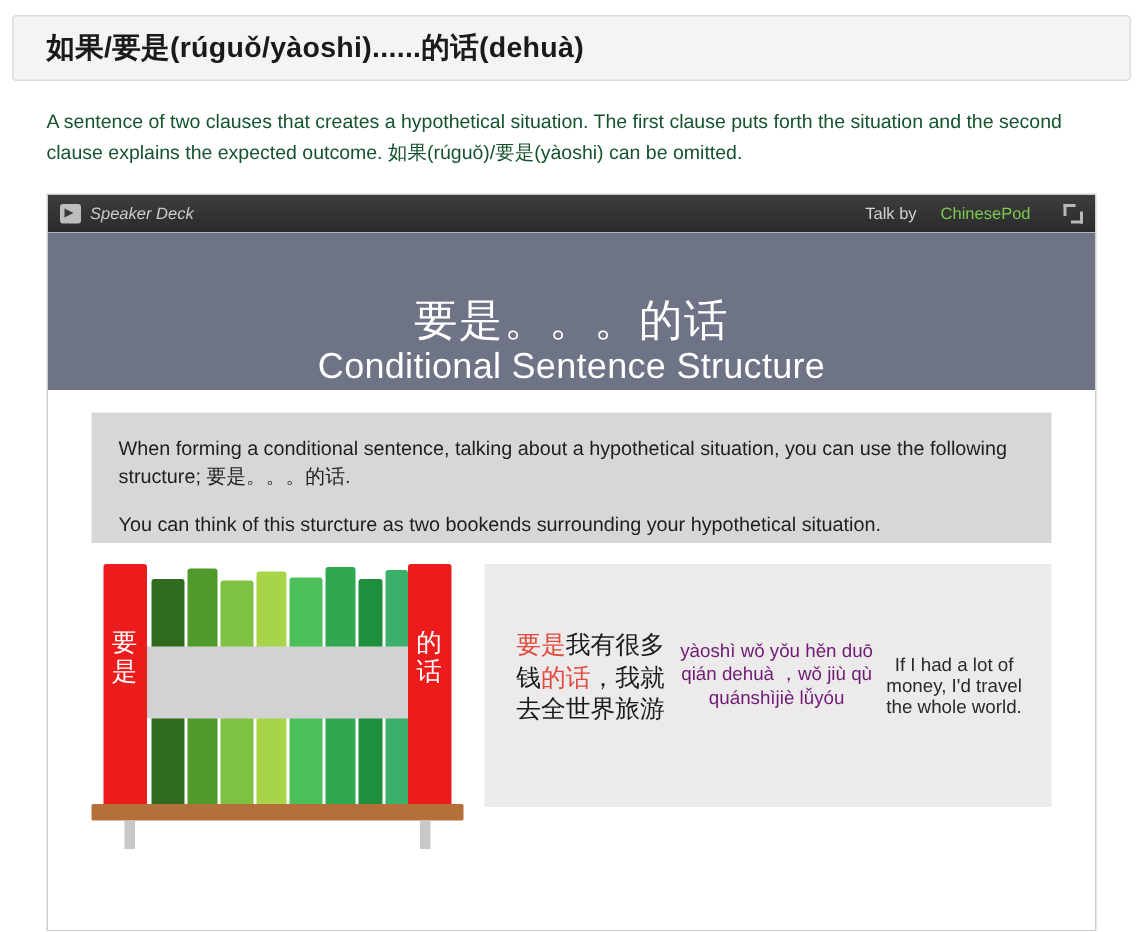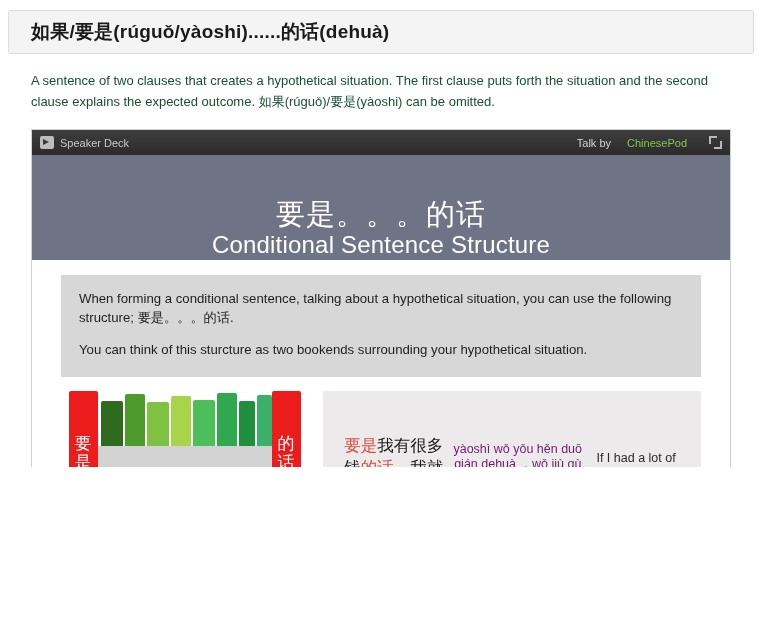--- a/index.html
+++ b/index.html
@@ -4,21 +4,21 @@
 <style>
   html, body {
     margin: 0;
     padding: 0;
     background: #ffffff;
     font-family: "Liberation Sans", sans-serif;
   }
   #page {
     position: relative;
     width: 762px;
-    height: 467px;
+    height: 621px;
     overflow: hidden;
     background: #ffffff;
   }
 
   
   .title-bar {
     margin: 10px 8px 0 8px;
     height: 44px;
     background: #f4f4f4;
     border: 1px solid #dcdcdc;
@@ -81,21 +81,21 @@
     content: "";
     position: absolute;
     left: 3px;
     top: 3px;
     width: 0;
     height: 0;
     border-left: 6px solid #3a3a3a;
     border-top: 3.5px solid transparent;
     border-bottom: 3.5px solid transparent;
   }
-  .sd-name { color: #c9c9c9; font-size: 11px; }
+  .sd-name { color: #c9c9c9; font-size: 11px; font-style: italic; }
   .toolbar-right {
     margin-left: auto;
     display: flex;
     align-items: center;
     gap: 16px;
     font-size: 11px;
     color: #d2d2d2;
   }
   .toolbar-right .author { color: #7ec850; }
   .fullscreen-icon {
@@ -149,21 +149,21 @@
   .slide-head .en {
     font-size: 24px;
     line-height: 1.2;
     font-weight: normal;
     letter-spacing: 0.2px;
   }
 
   .body-box {
     margin: 15px 29px 0 29px;
     background: #d7d7d7;
-    padding: 14px 18px 18px 18px;
+    padding: 14px 18px 3px 18px;
     box-sizing: border-box;
     color: #1e1e1e;
     font-size: 13.2px;
     line-height: 1.45;
   }
   .body-box p { margin: 0 0 13px 0; }
   .body-box p:last-child { margin-bottom: 0; }
 
   .lower {
     display: flex;

